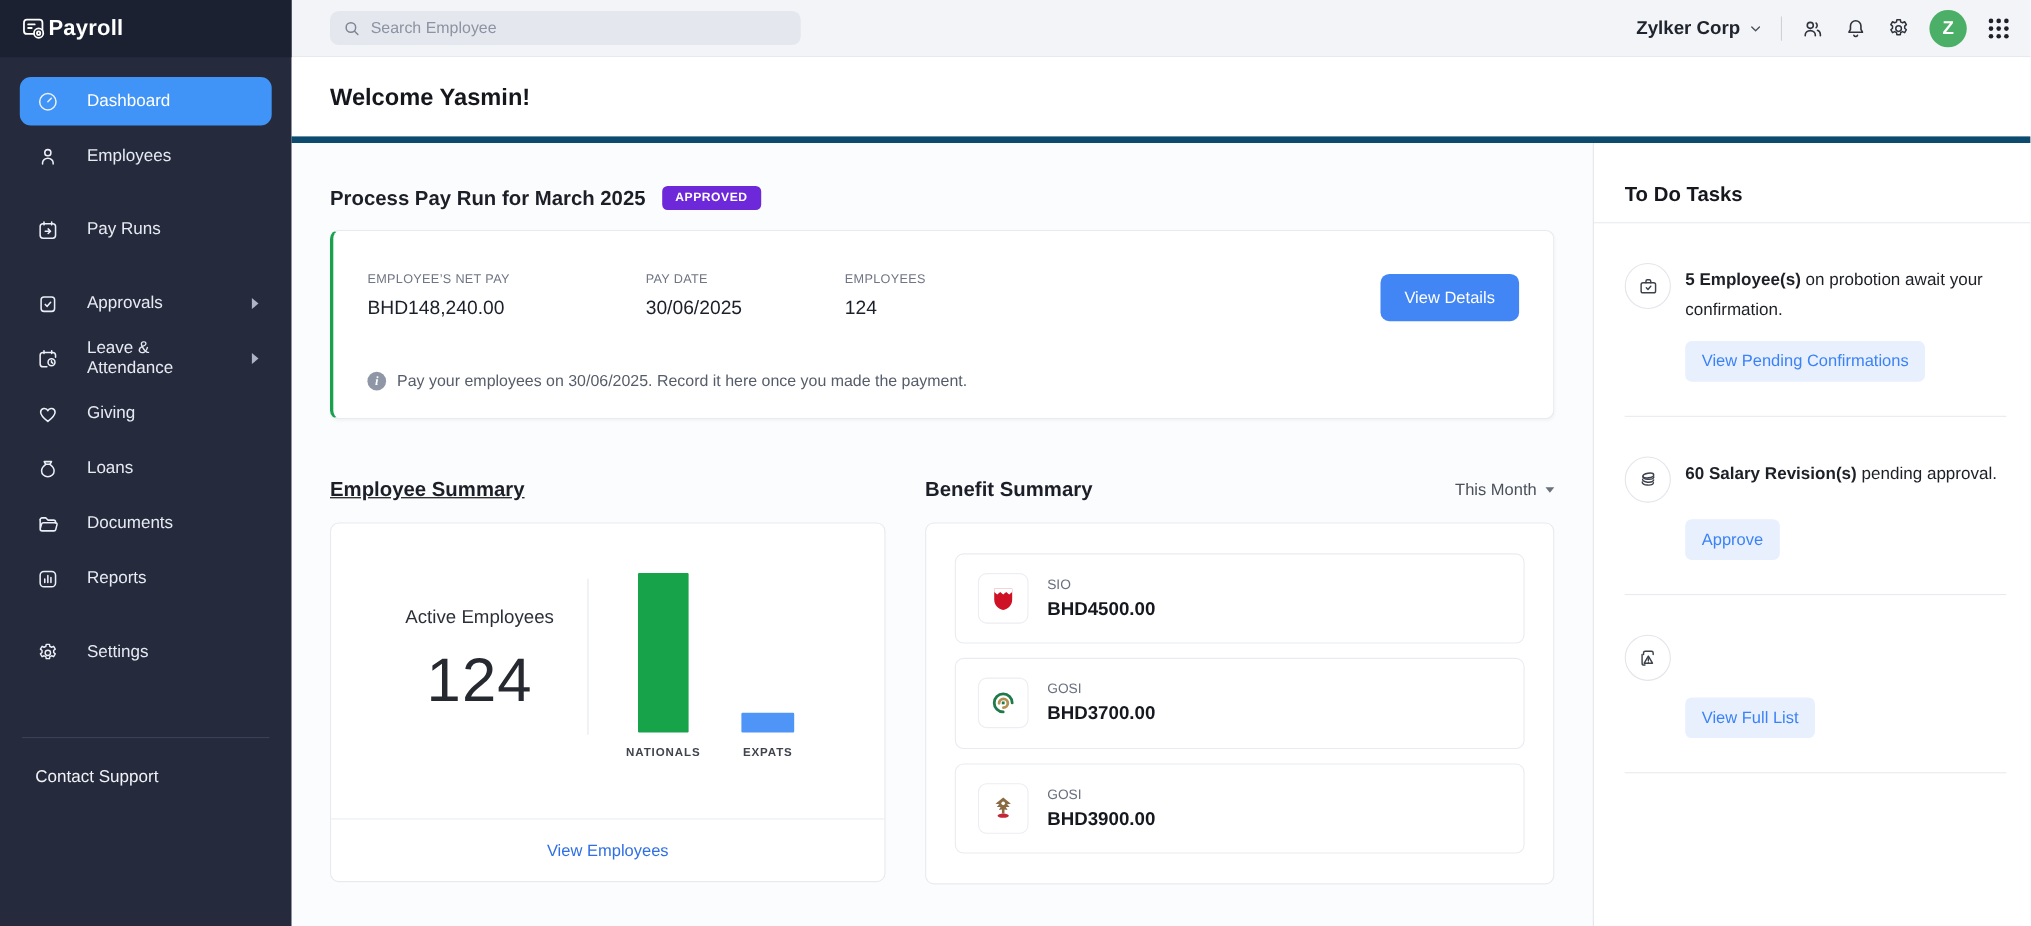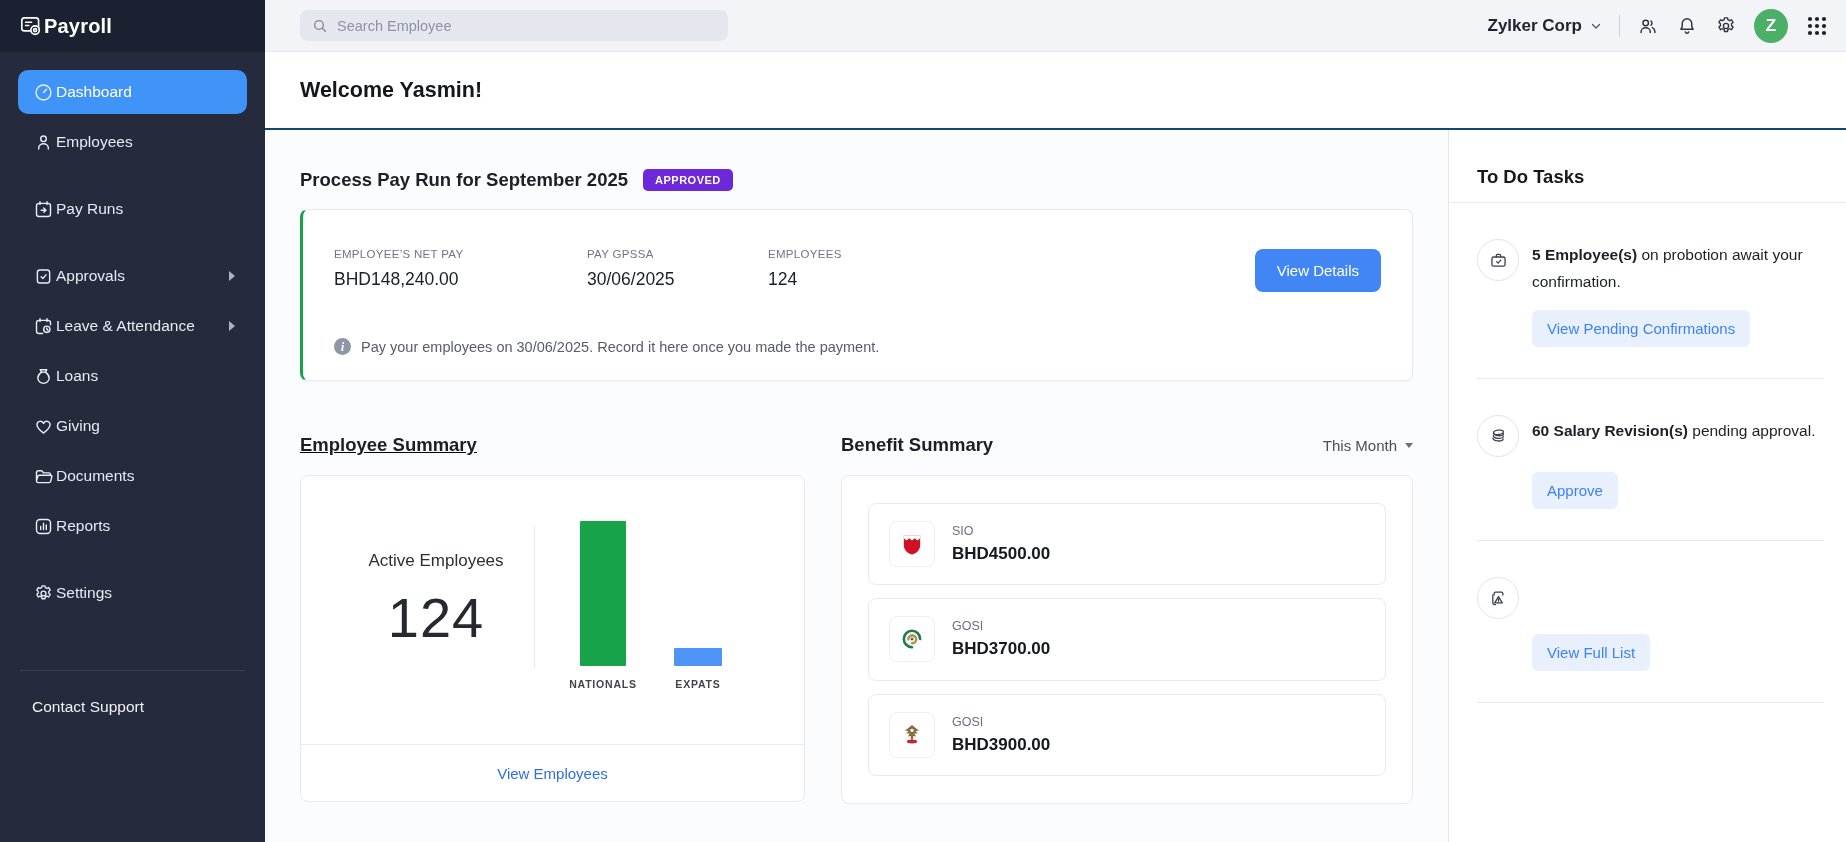--- a/index.html
+++ b/index.html
@@ -3,21 +3,21 @@
 <meta charset="utf-8">
 <style>
   * { margin:0; padding:0; box-sizing:border-box; }
   html,body { width:1846px; height:842px; font-family:"Liberation Sans",sans-serif; background:#fbfcfd; overflow:hidden; position:relative; }
 
   
   .sidebar { position:absolute; left:0; top:0; width:265px; height:842px; background:#252b3c; z-index:3; }
   .side-header { height:52px; background:#1b2130; display:flex; align-items:center; padding-left:18px; gap:0; }
   .side-header .logo-text { color:#fff; font-size:20px; font-weight:600; letter-spacing:.2px; }
   .nav { padding-top:18px; }
-  .nav-item { height:44px; margin:0 18px 6px; display:flex; align-items:center; gap:2px; padding:0 12px 0 15px; border-radius:10px; color:#e7eaf3; font-size:15.5px; cursor:pointer; }
+  .nav-item { height:44px; margin:0 18px 6px; display:flex; align-items:center; gap:25px; padding:0 12px 0 15px; border-radius:10px; color:#e7eaf3; font-size:15.5px; cursor:pointer; }
   .nav-item.active { background:#4094f7; color:#fff; font-weight:500; }
   .nav-item .nav-icon { display:flex; width:21px; color:#eceff7; }
   .mt-lg { margin-top:23px; }
   .caret-r { margin-left:auto; width:0; height:0; border-left:6px solid #aeb4c6; border-top:5px solid transparent; border-bottom:5px solid transparent; }
   .side-divider { height:1px; background:#3a4156; margin:55px 20px 0 20px; }
   .support { color:#f0f2f7; font-size:15.5px; padding:27px 0 0 32px; cursor:pointer; }
 
   
   .topbar { position:absolute; left:265px; top:0; right:0; height:52px; background:#f3f4f8; border-bottom:1px solid #e7e8ee; display:flex; align-items:center; }
   .search { margin-left:35px; width:428px; height:31px; background:#e4e7ed; border-radius:8px; display:flex; align-items:center; gap:9px; padding:0 12px; }
@@ -26,21 +26,21 @@
   .search input::placeholder { color:#8d93a2; }
   .top-right { margin-left:auto; display:flex; align-items:center; gap:17px; padding-right:17px; }
   .org { font-size:17px; font-weight:600; color:#20242e; display:flex; align-items:center; gap:8px; cursor:pointer; }
   .org svg { color:#4a4f5a; }
   .vline { width:1px; height:22px; background:#cdd1da; }
   .icon-btn { display:flex; color:#2f333d; cursor:pointer; background:none; border:none; padding:0; }
   .avatar { width:34px; height:34px; border-radius:50%; background:#4caf68; color:#fff; font-weight:700; font-size:17px; display:flex; align-items:center; justify-content:center; cursor:pointer; }
   .grid-btn { display:flex; cursor:pointer; background:none; border:none; padding:0; color:#1d2029; }
 
   
-  .welcome-bar { position:absolute; left:265px; right:0; top:52px; height:78px; background:#fff; border-bottom:2px solid #0c4a6e; display:flex; align-items:center; padding-left:35px; z-index:1; }
+  .welcome-bar { position:absolute; left:265px; right:0; top:52px; height:78px; background:#fff; border-bottom:6px solid #0c4a6e; display:flex; align-items:center; padding-left:35px; z-index:1; }
   .welcome-bar h1 { font-size:21.5px; font-weight:700; color:#15171d; }
 
   
   .main { position:absolute; left:265px; top:130px; right:398px; bottom:0; background:#fbfcfd; padding:0 35px; }
   .section-row { display:flex; align-items:center; gap:15px; margin-top:36px; height:28px; }
   .section-title { font-size:18.5px; font-weight:600; color:#1c1f27; }
   .badge { background:#6d28d9; color:#fff; font-size:11px; font-weight:700; letter-spacing:.5px; padding:5px 12px; border-radius:5px; }
 
   .payrun-card { margin-top:15px; background:#fff; border:1px solid #e8eaf0; border-left:3px solid #18a24e; border-radius:8px; height:172px; position:relative; box-shadow:0 1px 3px rgba(25,35,60,.04); }
   .stats { display:flex; padding:38px 0 0 31px; }
@@ -157,34 +157,34 @@
             <path d="M15.8 13.6 v1.7 l1.3 .9"></path>
           </svg>
       </span>
       <span>Leave &amp; Attendance</span>
       <span class="caret-r"></span>
     </div>
 
     <div class="nav-item">
       <span class="nav-icon">
         <svg width="21" height="21" viewBox="0 0 24 24" fill="none" stroke="currentColor" stroke-width="1.6" stroke-linecap="round" stroke-linejoin="round">
+            <path d="M12 19.6 C7.2 15.7 4.5 13 4.5 9.9 a3.9 3.9 0 0 1 7.5 -1.4 a3.9 3.9 0 0 1 7.5 1.4 c0 3.1 -2.7 5.8 -7.5 9.7 z"></path>
+          </svg>
+      </span>
+      <span>Giving</span>
+    </div>
+
+    <div class="nav-item">
+      <span class="nav-icon">
+        <svg width="21" height="21" viewBox="0 0 24 24" fill="none" stroke="currentColor" stroke-width="1.6" stroke-linecap="round" stroke-linejoin="round">
             <path d="M9.8 7 L8.2 4.2 h7.6 L14.2 7"></path>
             <path d="M9.8 7 h4.4 c2.8 2 4.3 4.4 4.3 6.8 c0 3.3 -2.9 6 -6.5 6 s-6.5 -2.7 -6.5 -6 c0 -2.4 1.5 -4.8 4.3 -6.8 z"></path>
           </svg>
       </span>
       <span>Loans</span>
-    </div>
-
-    <div class="nav-item">
-      <span class="nav-icon">
-        <svg width="21" height="21" viewBox="0 0 24 24" fill="none" stroke="currentColor" stroke-width="1.6" stroke-linecap="round" stroke-linejoin="round">
-            <path d="M12 19.6 C7.2 15.7 4.5 13 4.5 9.9 a3.9 3.9 0 0 1 7.5 -1.4 a3.9 3.9 0 0 1 7.5 1.4 c0 3.1 -2.7 5.8 -7.5 9.7 z"></path>
-          </svg>
-      </span>
-      <span>Giving</span>
     </div>
 
     <div class="nav-item">
       <span class="nav-icon">
         <svg width="21" height="21" viewBox="0 0 24 24" fill="none" stroke="currentColor" stroke-width="1.6" stroke-linecap="round" stroke-linejoin="round">
             <path d="M4 7.5 a2 2 0 0 1 2 -2 h4 l2 2.3 h6 a2 2 0 0 1 2 2 v1"></path>
             <path d="M4 7.5 V17 a2 2 0 0 0 2 2 h12.3 a2 2 0 0 0 1.9 -1.5 l1.3 -5 a1.5 1.5 0 0 0 -1.5 -1.9 H7.3 a2 2 0 0 0 -1.9 1.5 L4 17"></path>
           </svg>
       </span>
       <span>Documents</span>
@@ -267,32 +267,32 @@
   </div>
 </div>
 
 <div class="welcome-bar">
   <h1>Welcome Yasmin!</h1>
 </div>
 
 <div class="main">
 
   <div class="section-row">
-    <span class="section-title">Process Pay Run for September 2025</span>
+    <span class="section-title">Process Pay Run for March 2025</span>
     <span class="badge">APPROVED</span>
   </div>
 
   <div class="payrun-card">
     <div class="stats">
       <div class="stat-1">
         <div class="stat-label">EMPLOYEE’S NET PAY</div>
         <div class="stat-value">BHD148,240.00</div>
       </div>
       <div class="stat-2">
-        <div class="stat-label">PAY GPSSA</div>
+        <div class="stat-label">PAY DATE</div>
         <div class="stat-value">30/06/2025</div>
       </div>
       <div>
         <div class="stat-label">EMPLOYEES</div>
         <div class="stat-value">124</div>
       </div>
     </div>
     <button class="view-details">View Details</button>
     <div class="note">
       <span class="info-i">i</span>

